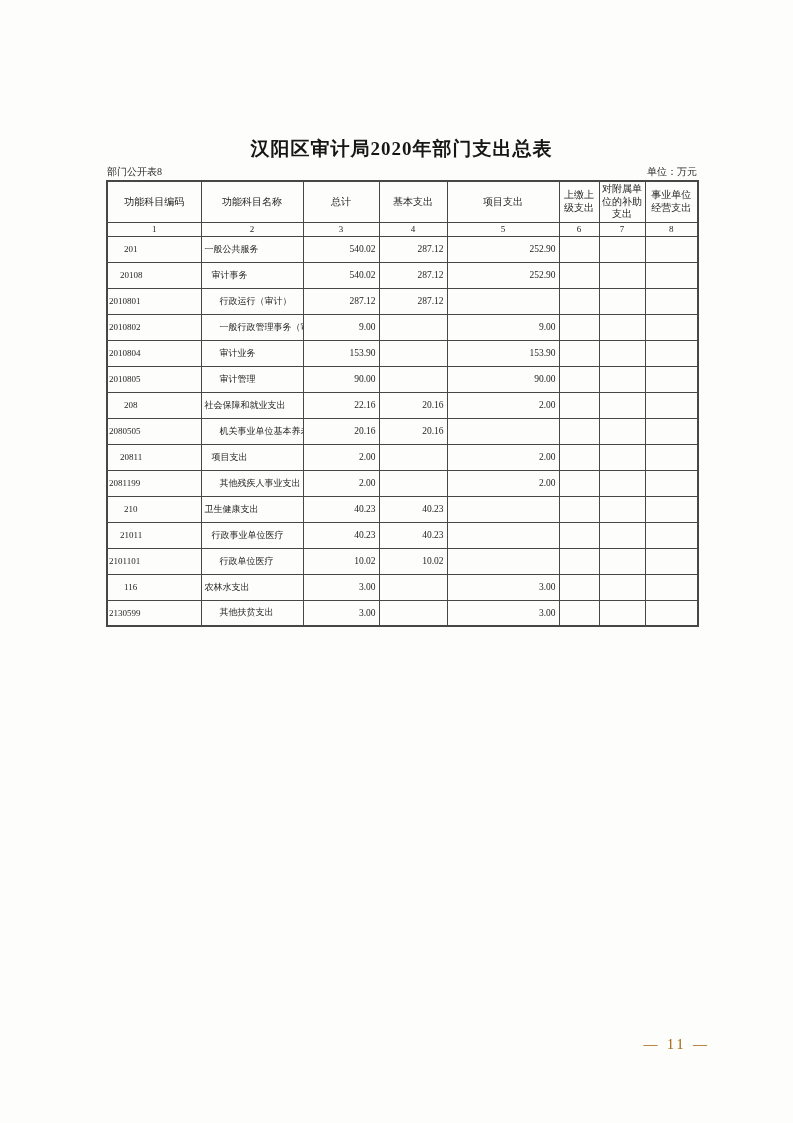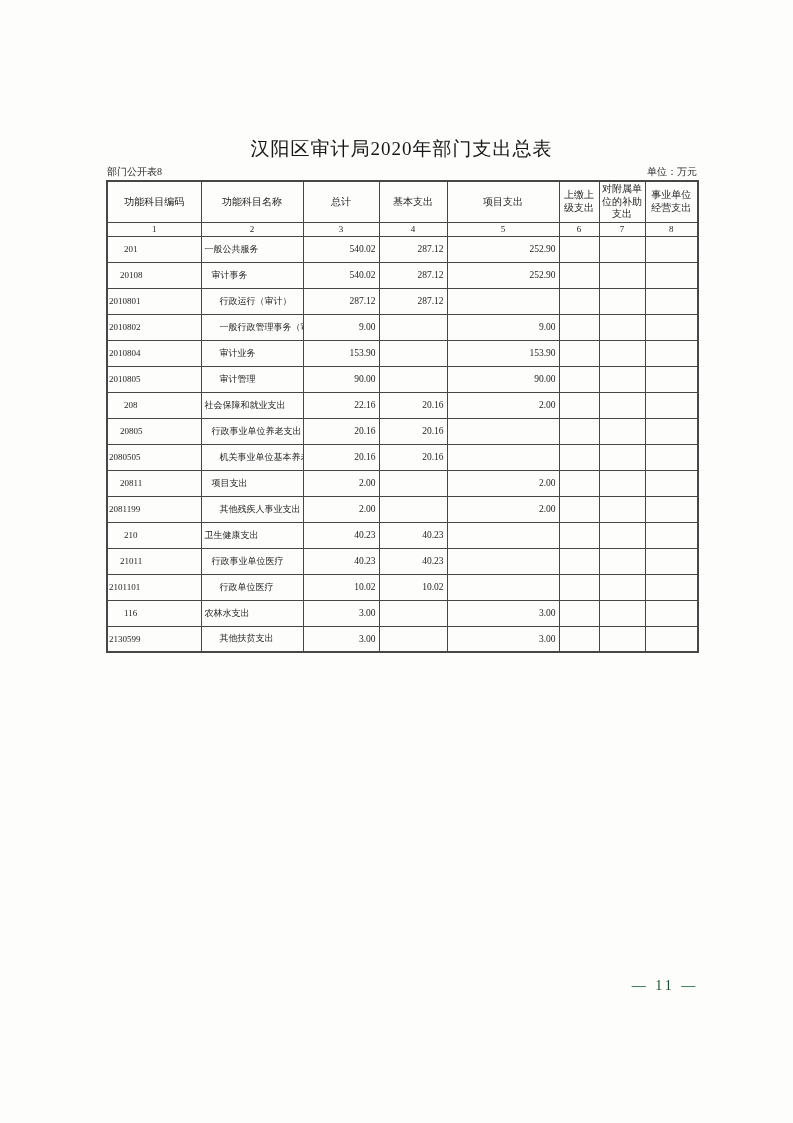--- a/index.html
+++ b/index.html
@@ -14,21 +14,21 @@
   .page {
     position: absolute; left: 0; top: 0;
     width: 793px; height: 1123px;
     background: #fdfdfc;
   }
   .title {
     position: absolute;
     left: 106px; width: 591px; top: 136px;
     text-align: center;
     font-size: 19px;
-    font-weight: normal;
+    font-weight: bold;
     letter-spacing: 1px;
     color: #161616;
   }
   .table-meta {
     position: absolute;
     left: 107px; top: 163px; width: 590px; height: 16px;
     display: flex; justify-content: space-between; align-items: flex-end;
     font-size: 10px; color: #2a2a2a;
   }
   table.exp-table {
@@ -74,26 +74,26 @@
   td.code.lv1 { padding-left: 16px; }
   td.code.lv2 { padding-left: 12px; }
   td.code.lv3 { padding-left: 1px; }
   td.name { text-align: left; }
   td.name.lv0, td.name.lv1 { padding-left: 3px; }
   td.name.lv2 { padding-left: 10px; }
   td.name.lv3 { padding-left: 18px; }
   td.num { text-align: right; padding-right: 3px; font-size: 9.5px; }
   .page-number {
     position: absolute;
-    left: 620px; top: 978px;
+    left: 620px; top: 1037px;
     width: 90px;
-    text-align: center;
+    text-align: right;
     font-size: 14px;
     letter-spacing: 3px;
-    color: #14532d;
+    color: #a16207;
   }
 </style>
 </head>
 <body>
 
 <div class="page">
 
   <div class="title">汉阳区审计局2020年部门支出总表</div>
 
   <div class="table-meta">
@@ -199,30 +199,20 @@
           <td class="code lv1">208</td>
           <td class="name lv1">社会保障和就业支出</td>
           <td class="num">22.16</td>
           <td class="num">20.16</td>
           <td class="num">2.00</td>
           <td class="num"></td>
           <td class="num"></td>
           <td class="num"></td>
         </tr>
         <tr>
-          <td class="code lv2">20805</td>
-          <td class="name lv2">行政事业单位养老支出</td>
-          <td class="num">20.16</td>
-          <td class="num">20.16</td>
-          <td class="num"></td>
-          <td class="num"></td>
-          <td class="num"></td>
-          <td class="num"></td>
-        </tr>
-        <tr>
           <td class="code lv3">2080505</td>
           <td class="name lv3">机关事业单位基本养老</td>
           <td class="num">20.16</td>
           <td class="num">20.16</td>
           <td class="num"></td>
           <td class="num"></td>
           <td class="num"></td>
           <td class="num"></td>
         </tr>
         <tr>

